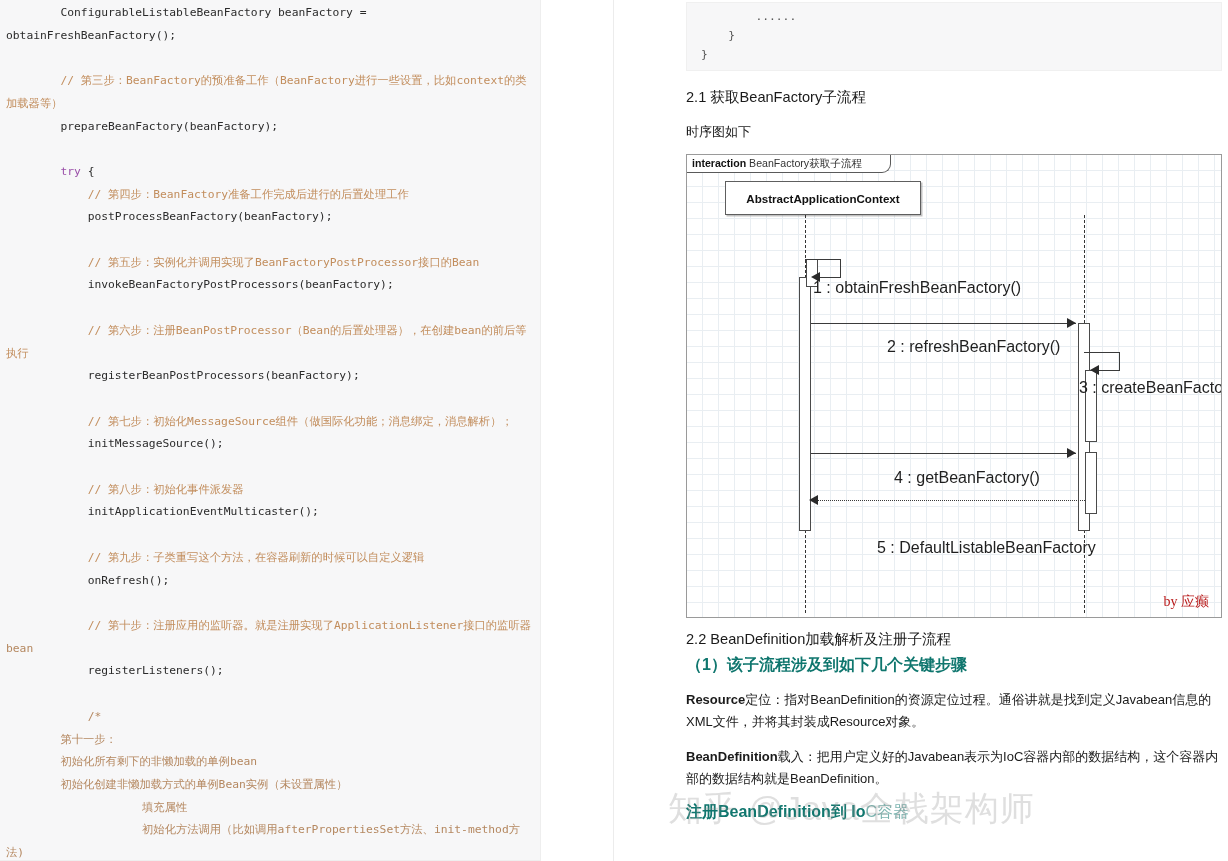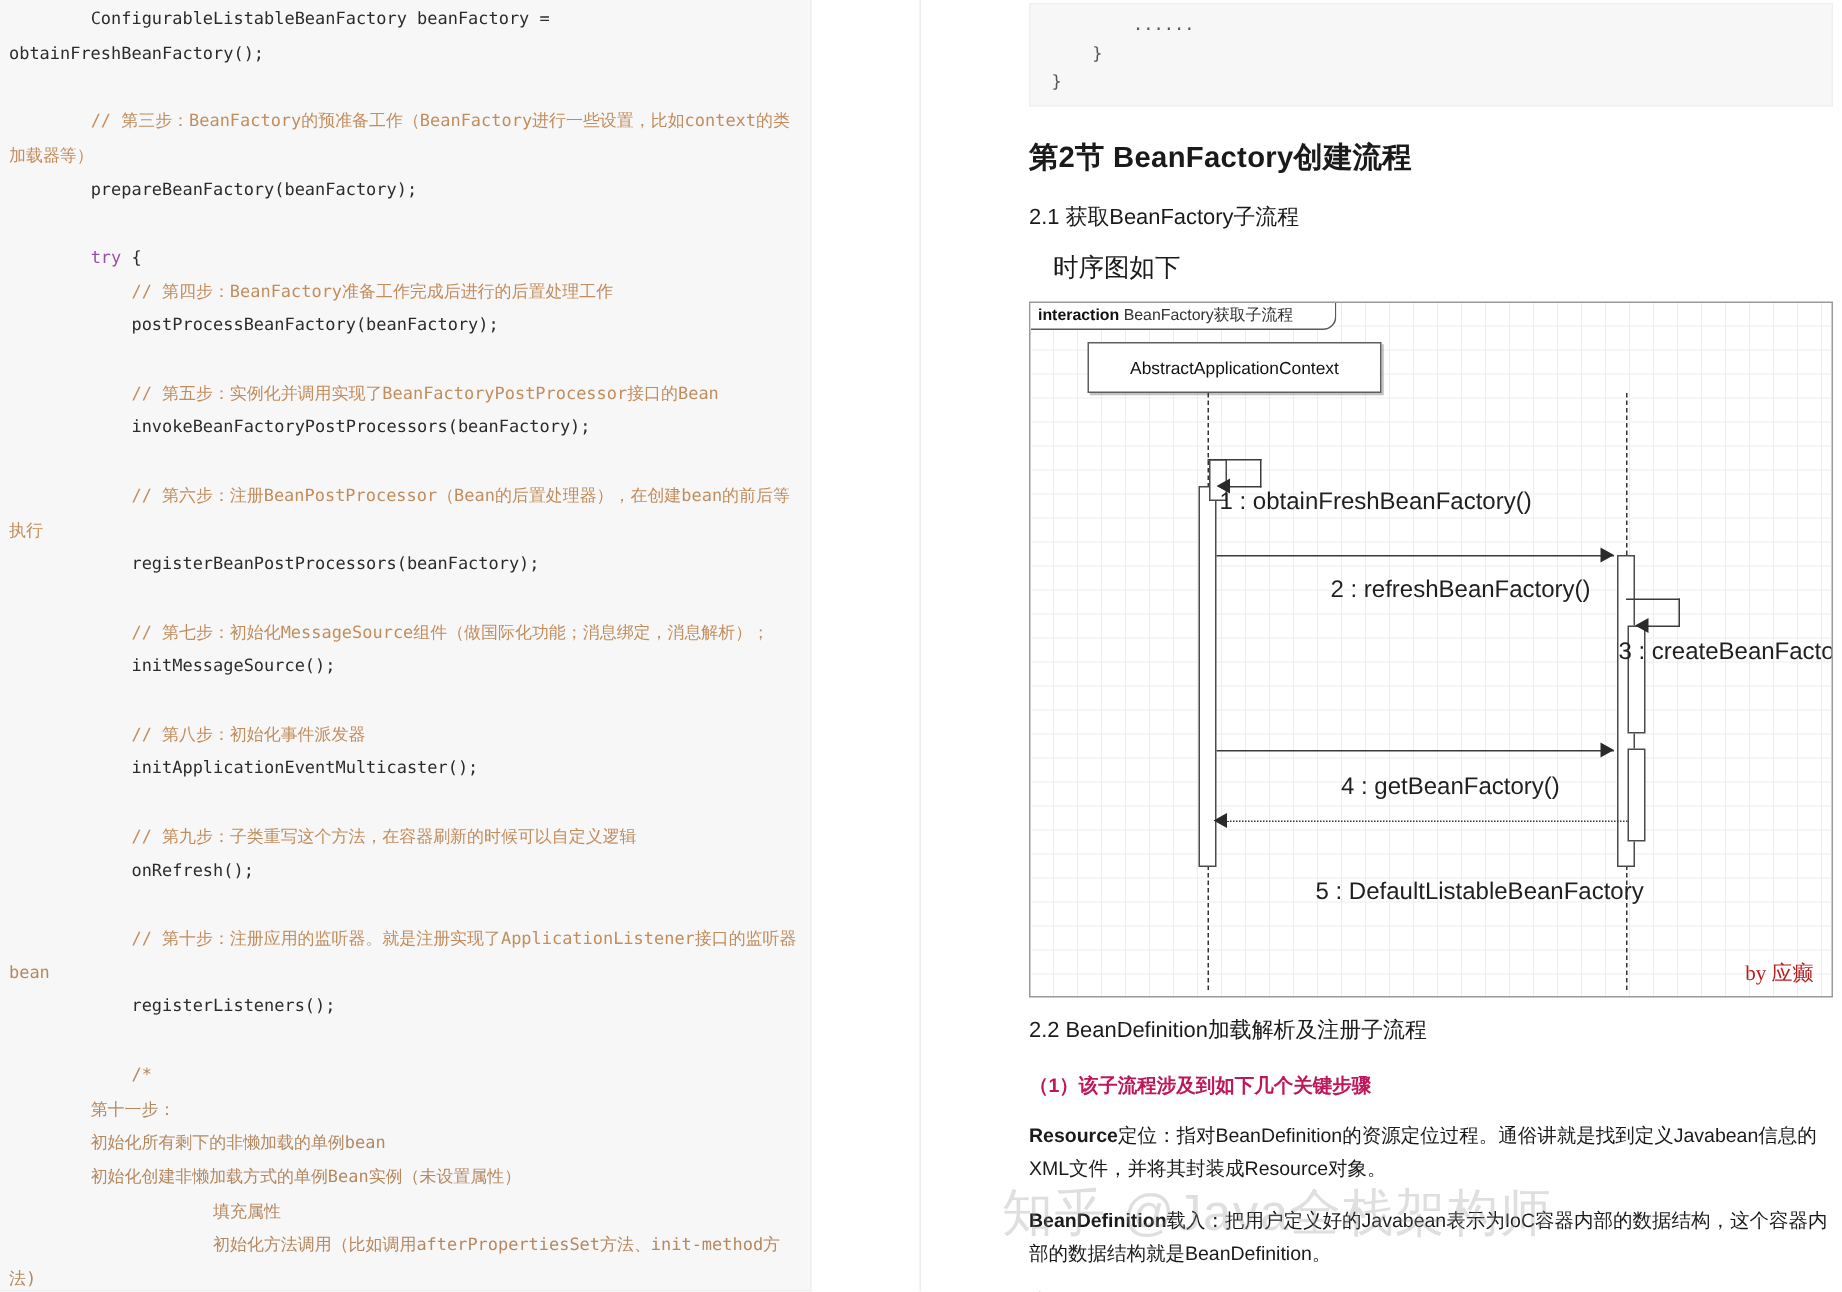--- a/index.html
+++ b/index.html
@@ -43,24 +43,24 @@
     font-size:11.3px;line-height:19px;color:#555;white-space:pre;
     padding-left:14px;
   }
   h2.sec{
     font-size:19.5px;font-weight:bold;color:#1a1a1a;margin:20px 0 0 0;
     letter-spacing:.2px;
   }
   h3.sub{
     font-size:14.6px;font-weight:normal;color:#1a1a1a;margin:17px 0 0 0;
   }
-  p.body{font-size:17px;color:#1a1a1a;margin:14px 0 0 16px;line-height:21px;}
+  p.body{font-size:13px;color:#1a1a1a;margin:14px 0 0 0;line-height:21px;}
   p.para{font-size:13px;color:#1a1a1a;margin:13px 0 0 0;line-height:22px;}
   p.para b{font-weight:bold;}
-  .lvl1{font-size:13px;font-weight:bold;color:#be185d;margin:19px 0 0 0;}
+  .lvl1{font-size:16px;font-weight:bold;color:#0f766e;margin:6px 0 0 0;}
 
   
   .diagram{
     position:relative;width:536px;height:464px;margin-top:12px;
     background:#ffffff;border:1px solid #9a9a9a;box-sizing:border-box;overflow:hidden;
   }
   .grid{
     position:absolute;inset:0;
     background-image:
       linear-gradient(to right,#e9eef2 1px,transparent 1px),
@@ -70,21 +70,21 @@
   .frame-tab{
     position:absolute;left:0;top:0;height:17px;padding:0 28px 0 5px;
     background:#ffffff;border-right:1px solid #5a5a5a;border-bottom:1px solid #5a5a5a;
     font-size:10.6px;line-height:17px;color:#333;white-space:nowrap;
     border-bottom-right-radius:9px;
   }
   .frame-tab b{font-weight:bold;color:#111;}
   .lifeline-box{
     position:absolute;background:#ffffff;border:1px solid #5e5e5e;
     box-shadow:1.5px 1.5px 0 rgba(120,120,120,.45);
-    font-size:11.6px;font-weight:normal;color:#111;
+    font-size:11.6px;font-weight:bold;color:#111;
     display:flex;align-items:center;justify-content:center;text-align:center;
     box-sizing:border-box;
   }
   .lifeline{position:absolute;width:0;border-left:1px dashed #333;}
   .activation{position:absolute;background:#ffffff;border:1px solid #4a4a4a;box-sizing:border-box;}
   .msg-line{position:absolute;height:0;border-top:1.4px solid #3a3a3a;}
   .msg-line.dotted{border-top:1.4px dotted #3a3a3a;}
   .msg-vline{position:absolute;width:0;border-left:1.4px solid #3a3a3a;}
   .arrow-r{
     position:absolute;width:0;height:0;
@@ -121,21 +121,20 @@
 
   <div class="col-divider"></div>
 
   <div class="right-pane">
     <div class="rp-inner">
 
       <pre class="code-snip">        ......
     }
 }</pre>
 
-      <h2 class="sec">第2节 BeanFactory创建流程</h2>
 
       <h3 class="sub">2.1 获取BeanFactory子流程</h3>
 
       <p class="body">时序图如下</p>
 
       <div class="diagram">
         <div class="grid"></div>
 
         <div class="frame-tab">
           <b>interaction</b>

